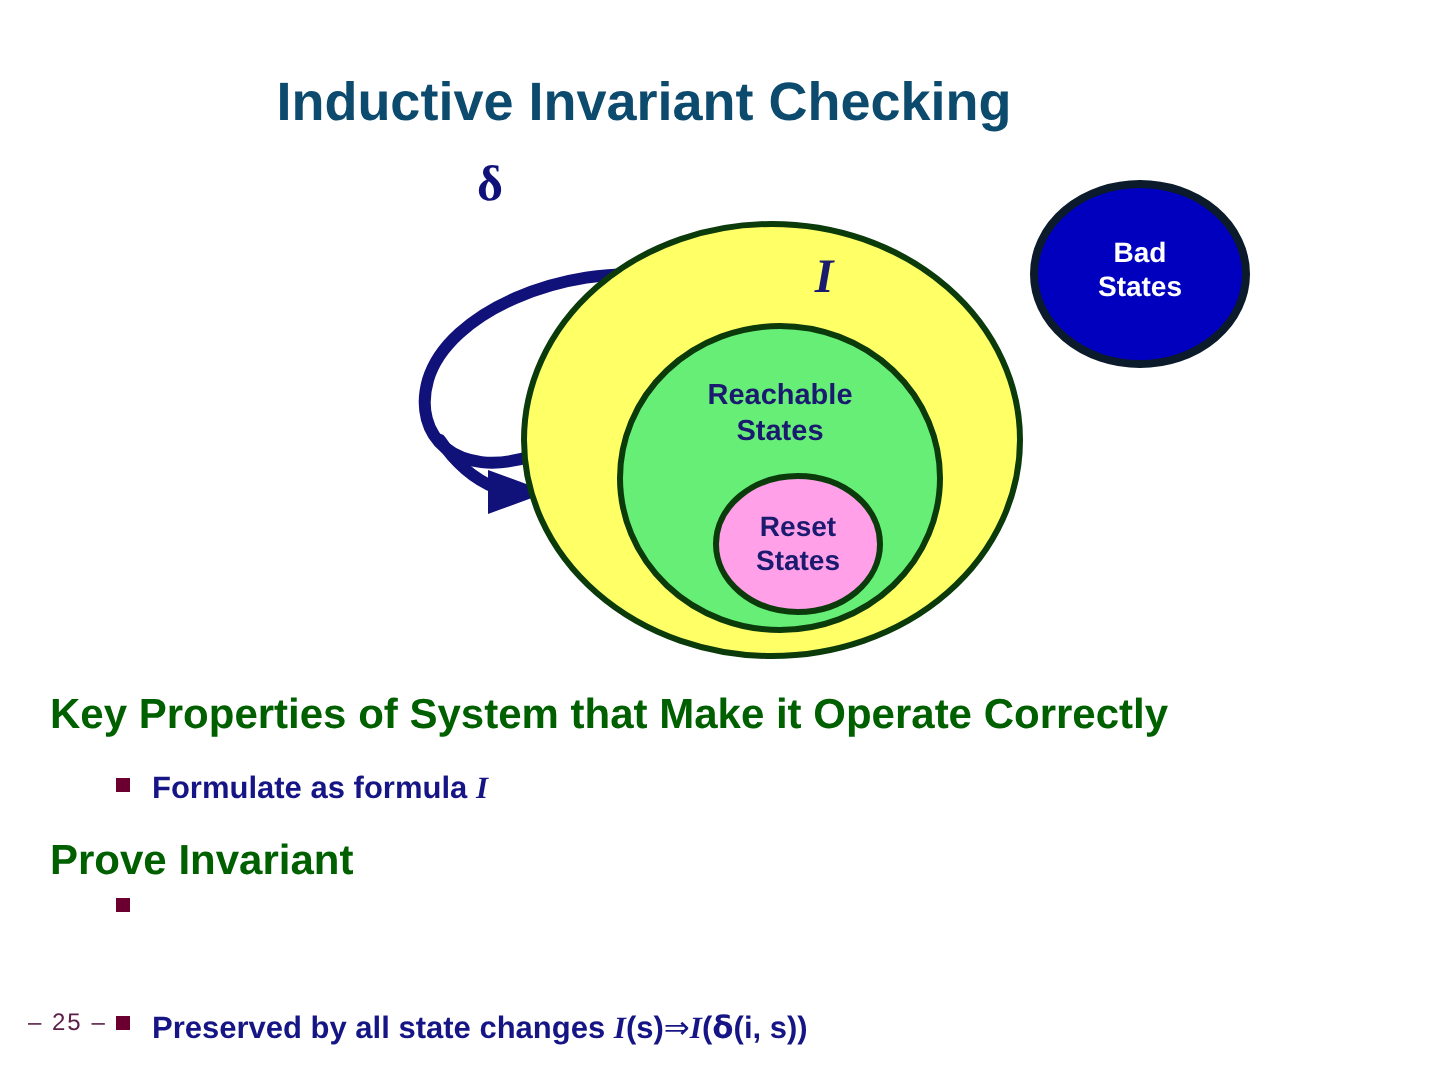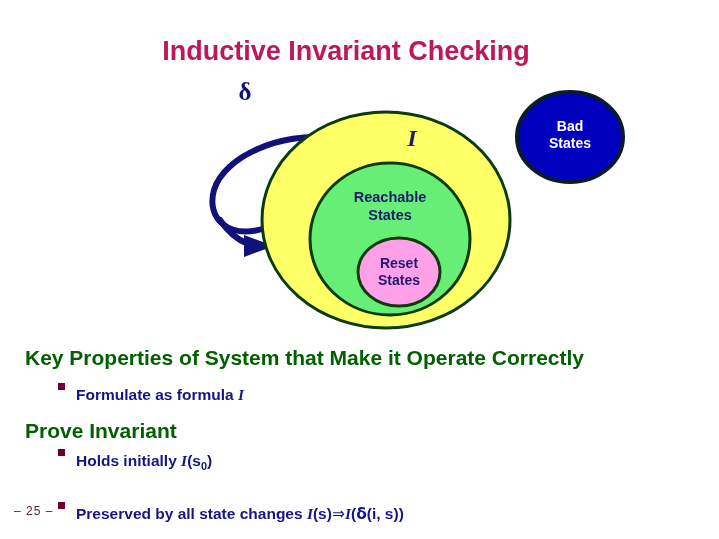--- a/index.html
+++ b/index.html
@@ -18,24 +18,23 @@
 
   
   #slide-title {
     position: absolute;
     left: 0;
     top: 36px;
     width: 644px;
     text-align: center;
     font-size: 27px;
     font-weight: bold;
-    color: #be185d;
+    color: #0c4a6e;
     letter-spacing: 0px;
     white-space: nowrap;
-    margin-left: 24px;
   }
 
   
   #diagram {
     position: absolute;
     left: 0;
     top: 70px;
     width: 719px;
     height: 275px;
   }
@@ -72,21 +71,21 @@
     font-weight: bold;
     color: #006000;
     white-space: nowrap;
   }
   #head-key    { left: 25px; top: 346px; }
   #head-prove  { left: 25px; top: 419px; }
 
   .bullet-row {
     position: absolute;
     display: flex;
-    align-items: flex-start;
+    align-items: center;
     white-space: nowrap;
   }
   .bullet-mark {
     width: 7px;
     height: 7px;
     background: #6b0030;
     margin-right: 11px;
     flex: 0 0 auto;
     position: relative;
     top: -3px;
@@ -167,21 +166,20 @@
 
 <div id="bul-formulate" class="bullet-row">
   <span class="bullet-mark"></span>
   <span class="bullet-text"><span>Formulate as formula </span><span class="ital">I</span></span>
 </div>
 
 <div id="head-prove" class="head-green">Prove Invariant</div>
 
 <div id="bul-holds" class="bullet-row">
   <span class="bullet-mark"></span>
-  <span class="bullet-text"><span>Holds initially  </span><span class="ital">I</span><span>(s</span><span class="sub">0</span><span>)</span></span>
 </div>
 
 <div id="bul-preserved" class="bullet-row">
   <span class="bullet-mark"></span>
   <span class="bullet-text"><span>Preserved by all state changes  </span><span class="ital">I</span><span>(s)</span><span class="imply">⇒</span><span class="ital">I</span><span>(</span><span class="delta-in">δ</span><span>(i, s))</span></span>
 </div>
 
 <div id="page-num">– 25 –</div>
 
 </body></html>

